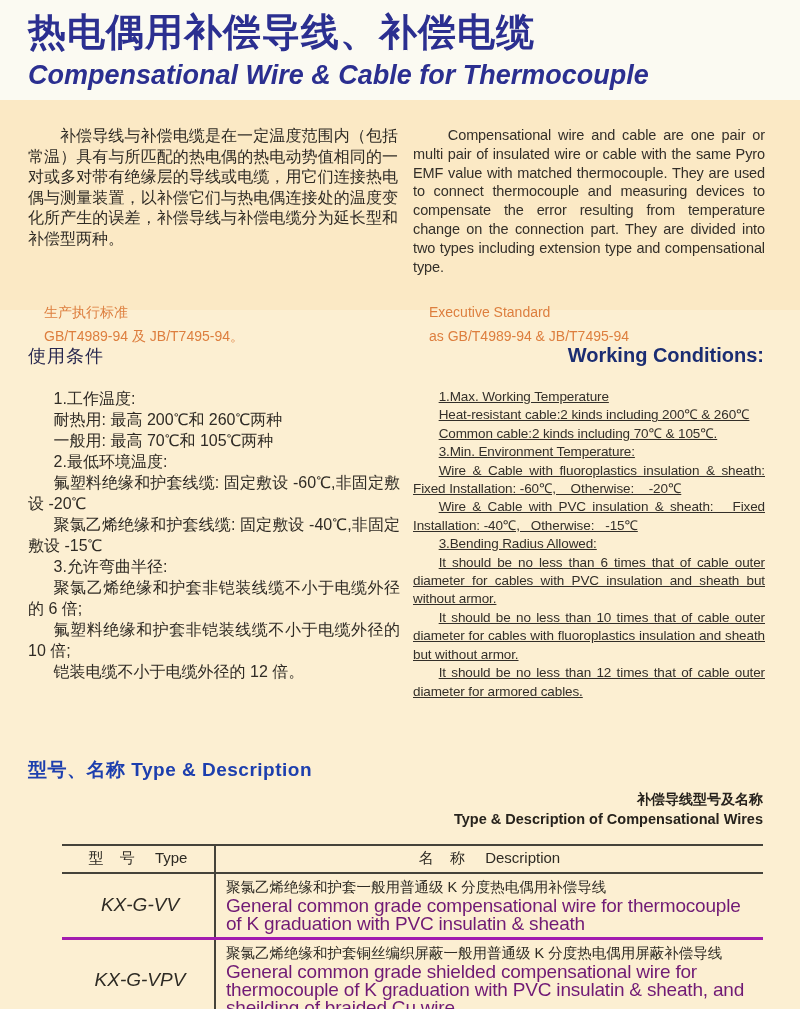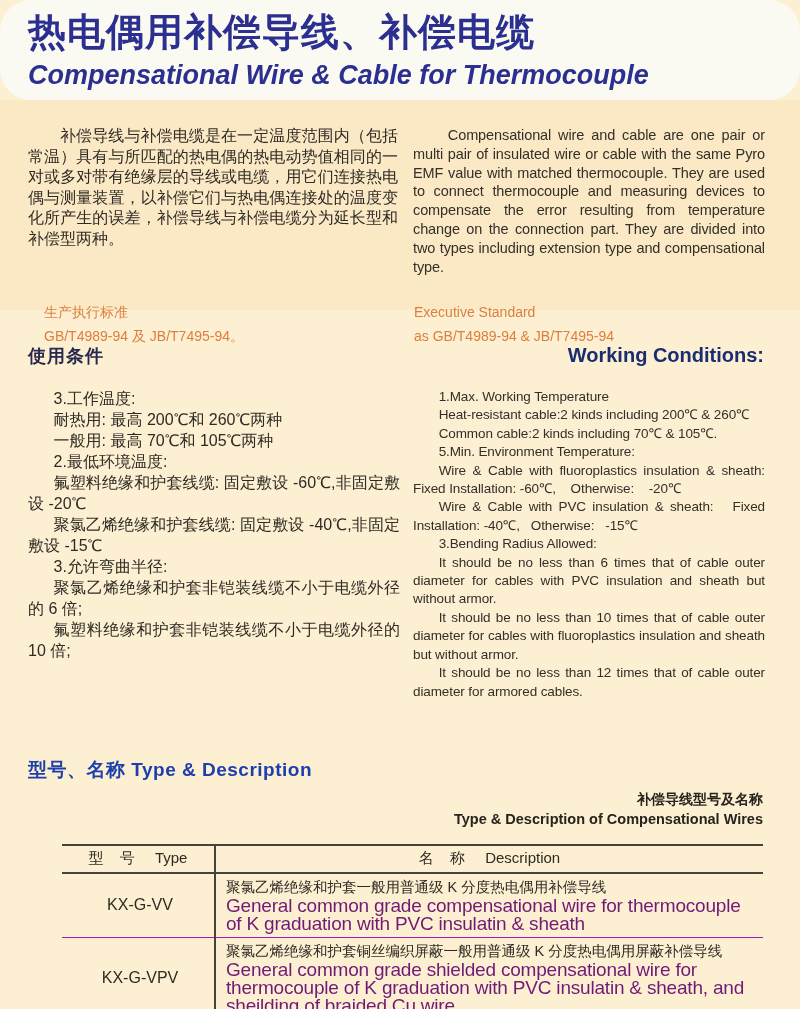--- a/index.html
+++ b/index.html
@@ -4,21 +4,21 @@
 <style>
   * { margin:0; padding:0; box-sizing:border-box; }
   html,body { background:#e9e9e9; }
   body { font-family:"Liberation Sans", sans-serif; }
   .page{
     width:800px; height:1009px; position:relative; overflow:hidden;
     background:#fcefd2; margin:0 auto;
   }
   
   .header{
-    height:100px; background:#fbfaf2; padding:10px 0 0 28px;border-radius:31px;
+    height:100px; background:#fbfaf2; padding:10px 0 0 28px;
   }
   .title-zh{
     font-size:38px; font-weight:bold; color:#2b2f90;
     letter-spacing:1px; line-height:44px;
   }
   .title-en{
     font-size:27px; font-weight:bold; font-style:italic; color:#2b2f90;
     letter-spacing:0px; line-height:36px; margin-top:3px;
   }
   
@@ -32,38 +32,38 @@
     font-size:16px; line-height:20.5px; text-align:justify; text-indent:2em;
     color:#2f2b25;
   }
   .intro-en{
     font-size:14.5px; line-height:18.8px; text-align:justify; text-indent:2.4em;
     color:#332f29; letter-spacing:-0.1px;
   }
   .standards-row{ display:flex; margin-top:24px; }
   .std-block{ font-size:14px; line-height:24px; color:#dd7e3e; }
   .std-zh{ margin-left:44px; width:330px; }
-  .std-en{ margin-left:40px; }
+  .std-en{ margin-left:55px; }
   
   .conditions-head{
     display:flex; justify-content:space-between; align-items:baseline;
     padding:34px 36px 0 28px;
   }
-  .cond-head-zh{ font-size:18px; font-weight:bold; color:#28284f; letter-spacing:1px; }
+  .cond-head-zh{ font-size:18px; font-weight:normal; color:#28284f; letter-spacing:1px; }
   .cond-head-en{ font-size:20px; font-weight:bold; color:#1b2d72;text-align:center; }
   .conditions-cols{ display:flex; padding:20px 35px 0 28px; }
   .cond-zh-col{ width:372px; margin-right:13px; }
   .cond-en-col{ width:352px; }
   .cond-zh-col p{
     font-size:16px; line-height:21px; text-align:justify; text-indent:1.6em;
     color:#2f2b25;
   }
   .cond-en-col p{
     font-size:13.5px; line-height:18.4px; text-align:justify; text-indent:1.9em;
-    color:#332f29; letter-spacing:-0.1px;
+    color:#332f29; letter-spacing:-0.1px;text-decoration:underline;
   }
   
   .type-heading{
     margin:56px 0 0 28px; font-size:19px; font-weight:bold; color:#1d3fae;
     letter-spacing:0.5px;
   }
   .subheads{ text-align:right; padding-right:37px; margin-top:6px; }
   .subhead-zh{ font-size:14px; font-weight:bold; color:#27231d; line-height:20px; }
   .subhead-en{ font-size:14.5px; font-weight:bold; color:#27231d; line-height:21px; }
   
@@ -75,22 +75,22 @@
   .col-type-w{ width:153px; }
   .type-table thead th{
     border-top:2px solid #45433a; border-bottom:2px solid #45433a;
     height:28px; font-weight:normal; font-size:15px; color:#2e2b24;
     text-align:center;
   }
   th.h-type, td.cell-type{ border-right:2px solid #45433a; }
   .hdr-zh{ letter-spacing:6px; margin-right:10px; }
   .hdr-en{ letter-spacing:0; }
   .type-table tbody td{ padding:4px 6px 4px 10px; }
-  td.cell-type{ text-align:center; font-size:16px; color:#2e2b24; padding:0; }
-  tr.row-1 td{ border-bottom:1px solid #a21caf; height:47px; }
+  td.cell-type{ text-align:center; font-size:19px; color:#2e2b24; padding:0;font-style:italic; }
+  tr.row-1 td{ border-bottom:3px solid #a21caf; height:47px; }
   tr.row-2 td{ border-bottom:3px solid #45433a; height:58px; }
   .desc-zh{ font-size:14.5px; color:#2e2b24; line-height:19px; }
   .desc-en{ font-size:19px; color:#701a75; line-height:18px; letter-spacing:-0.2px; }
 </style>
 </head>
 <body>
 
 <div class="page">
 
   <div class="header">
@@ -115,35 +115,36 @@
     </div>
   </div>
 
   <div class="conditions-head">
     <span class="cond-head-zh">使用条件</span>
     <span class="cond-head-en">Working Conditions:</span>
   </div>
 
   <div class="conditions-cols">
     <div class="cond-zh-col">
-        <p>3.工作温度:</p>
+        <p>1.工作温度:</p>
         <p>耐热用: 最高 200℃和 260℃两种</p>
         <p>一般用: 最高 70℃和 105℃两种</p>
         <p>2.最低环境温度:</p>
         <p>氟塑料绝缘和护套线缆: 固定敷设 -60℃,非固定敷设 -20℃</p>
         <p>聚氯乙烯绝缘和护套线缆: 固定敷设 -40℃,非固定敷设 -15℃</p>
         <p>3.允许弯曲半径:</p>
         <p>聚氯乙烯绝缘和护套非铠装线缆不小于电缆外径的 6 倍;</p>
         <p>氟塑料绝缘和护套非铠装线缆不小于电缆外径的 10 倍;</p>
+        <p>铠装电缆不小于电缆外径的 12 倍。</p>
       </div>
     <div class="cond-en-col">
         <p>1.Max. Working Temperature</p>
         <p>Heat-resistant cable:2 kinds including 200℃ &amp; 260℃</p>
         <p>Common cable:2 kinds including 70℃ &amp; 105℃.</p>
-        <p>5.Min. Environment Temperature:</p>
+        <p>3.Min. Environment Temperature:</p>
         <p>Wire &amp; Cable with fluoroplastics insulation &amp; sheath: Fixed Installation: -60℃,&nbsp;&nbsp;&nbsp;&nbsp;Otherwise:&nbsp;&nbsp;&nbsp;&nbsp;-20℃</p>
         <p>Wire &amp; Cable with PVC insulation &amp; sheath:&nbsp;&nbsp;&nbsp;Fixed Installation: -40℃,&nbsp;&nbsp;&nbsp;Otherwise:&nbsp;&nbsp;&nbsp;-15℃</p>
         <p>3.Bending Radius Allowed:</p>
         <p>It should be no less than 6 times that of cable outer diameter for cables with PVC insulation and sheath but without armor.</p>
         <p>It should be no less than 10 times that of cable outer diameter for cables with fluoroplastics insulation and sheath but without armor.</p>
         <p>It should be no less than 12 times that of cable outer diameter for armored cables.</p>
       </div>
   </div>
 
   <div class="type-heading">型号、名称 Type &amp; Description</div>

